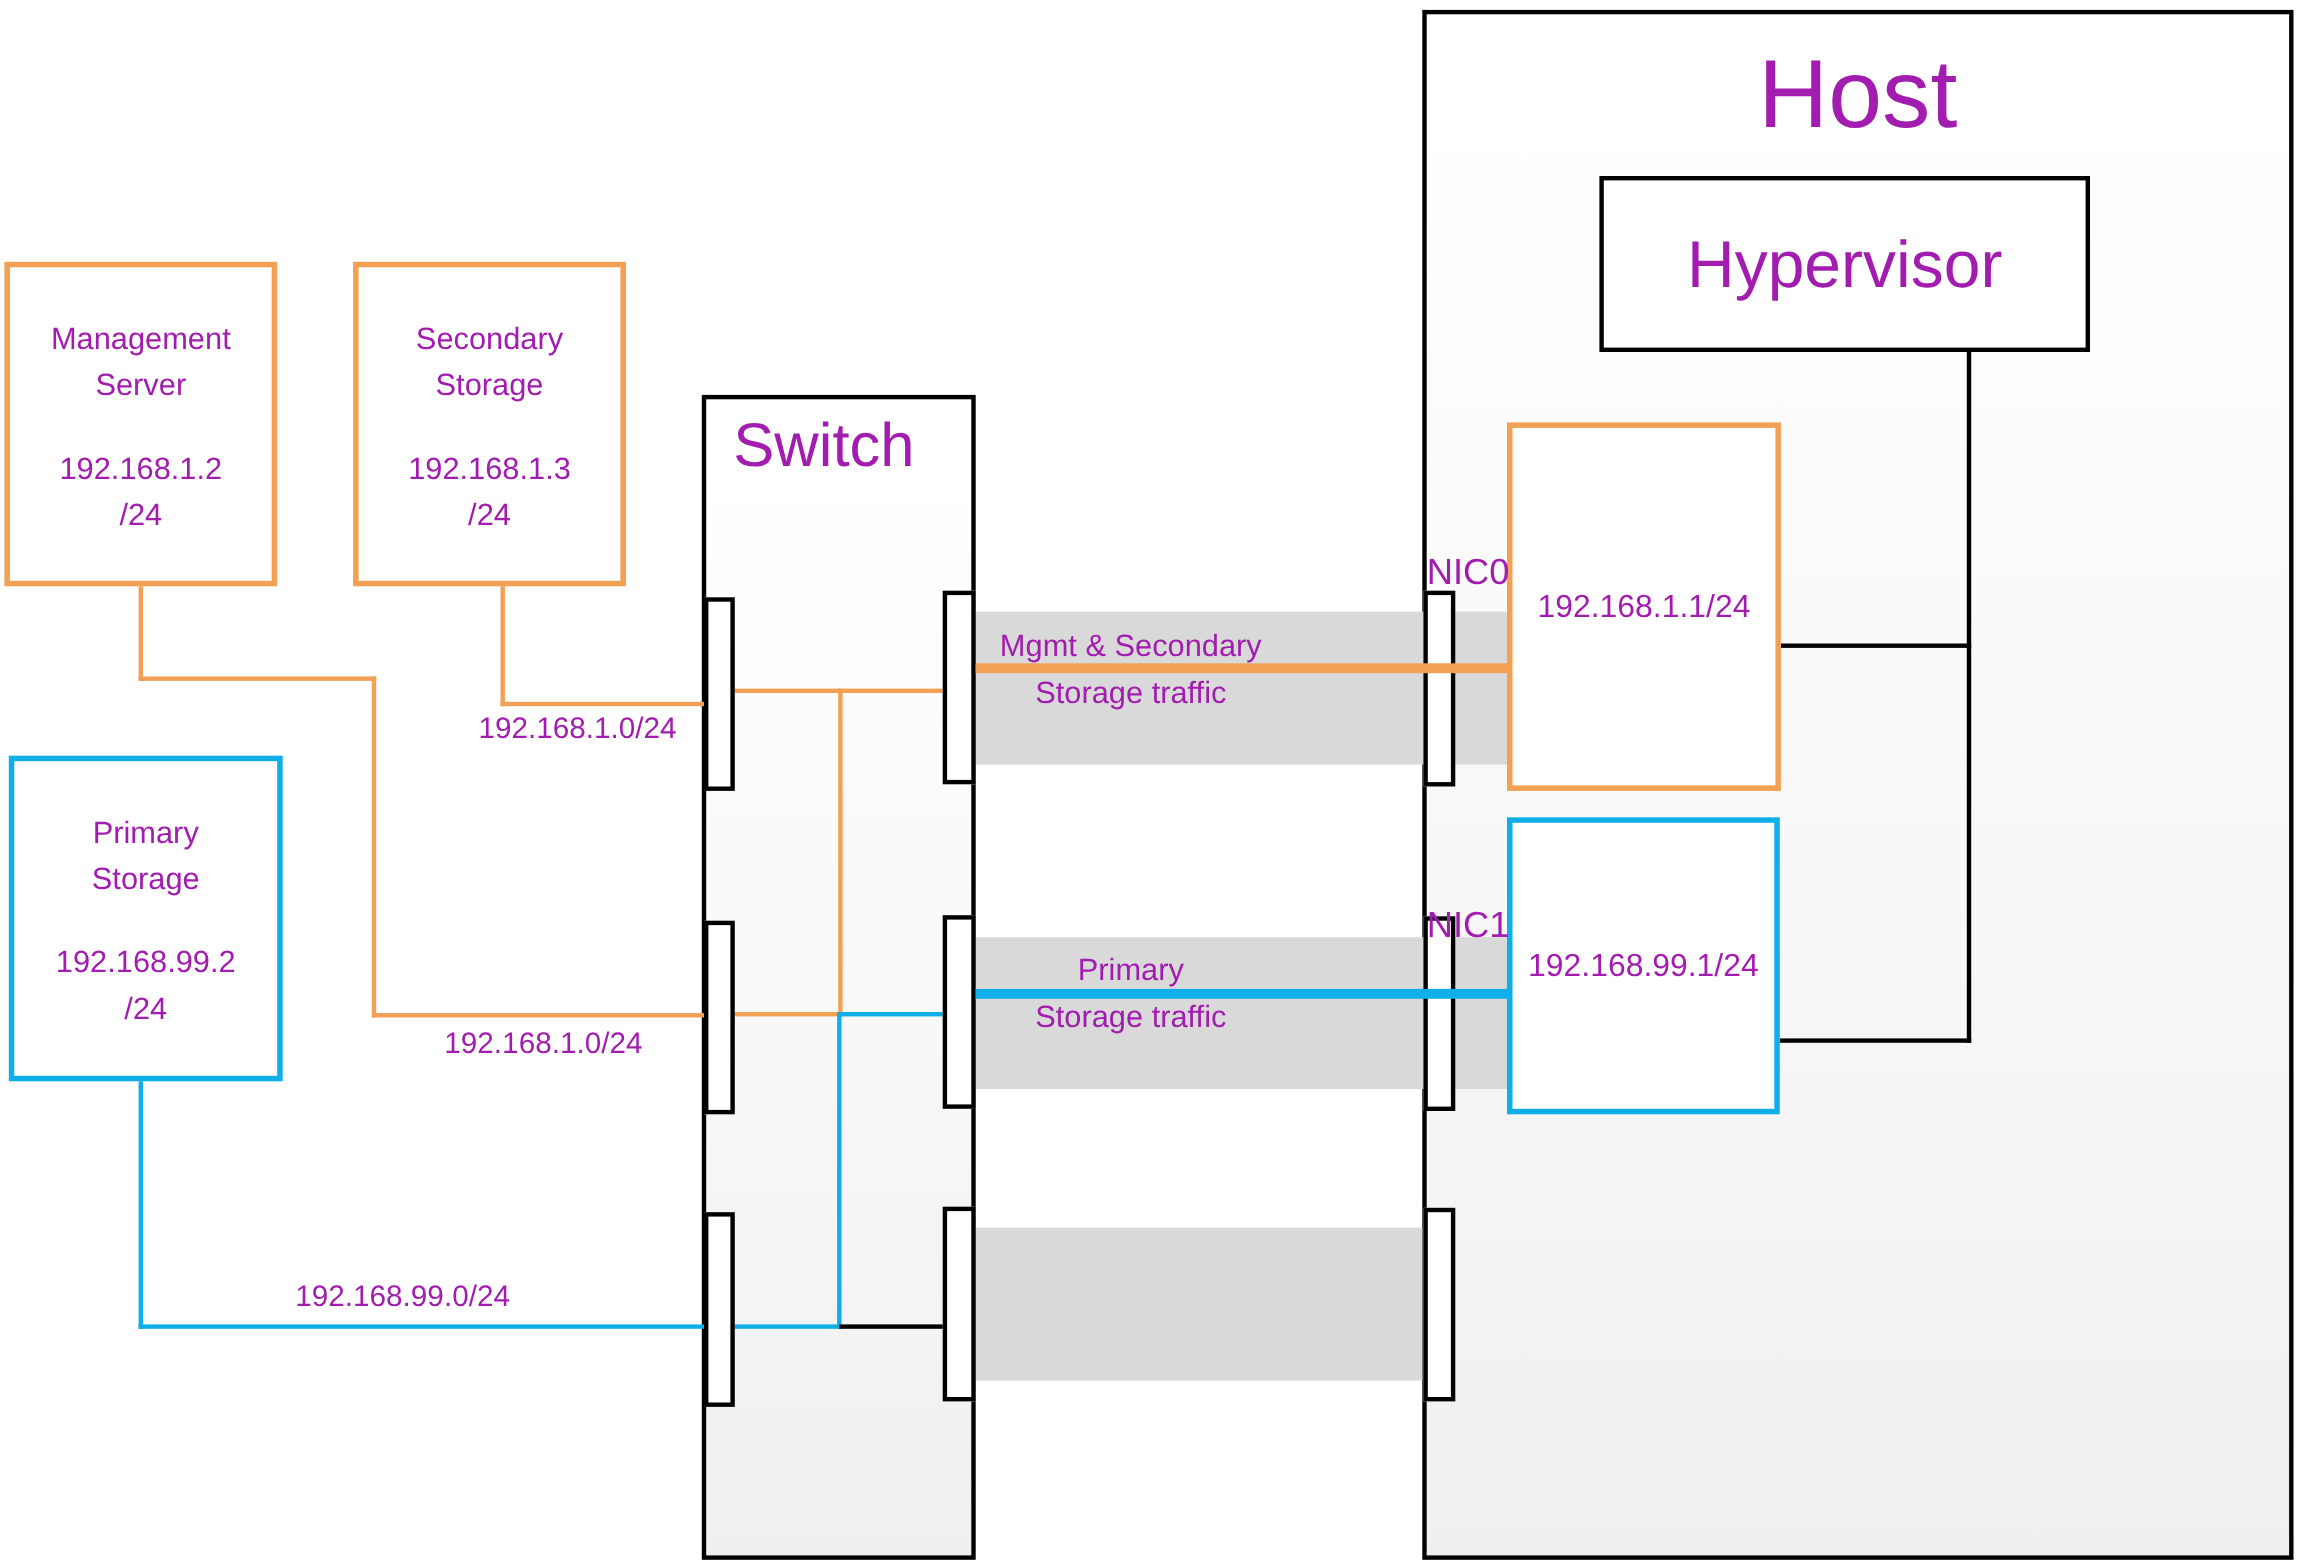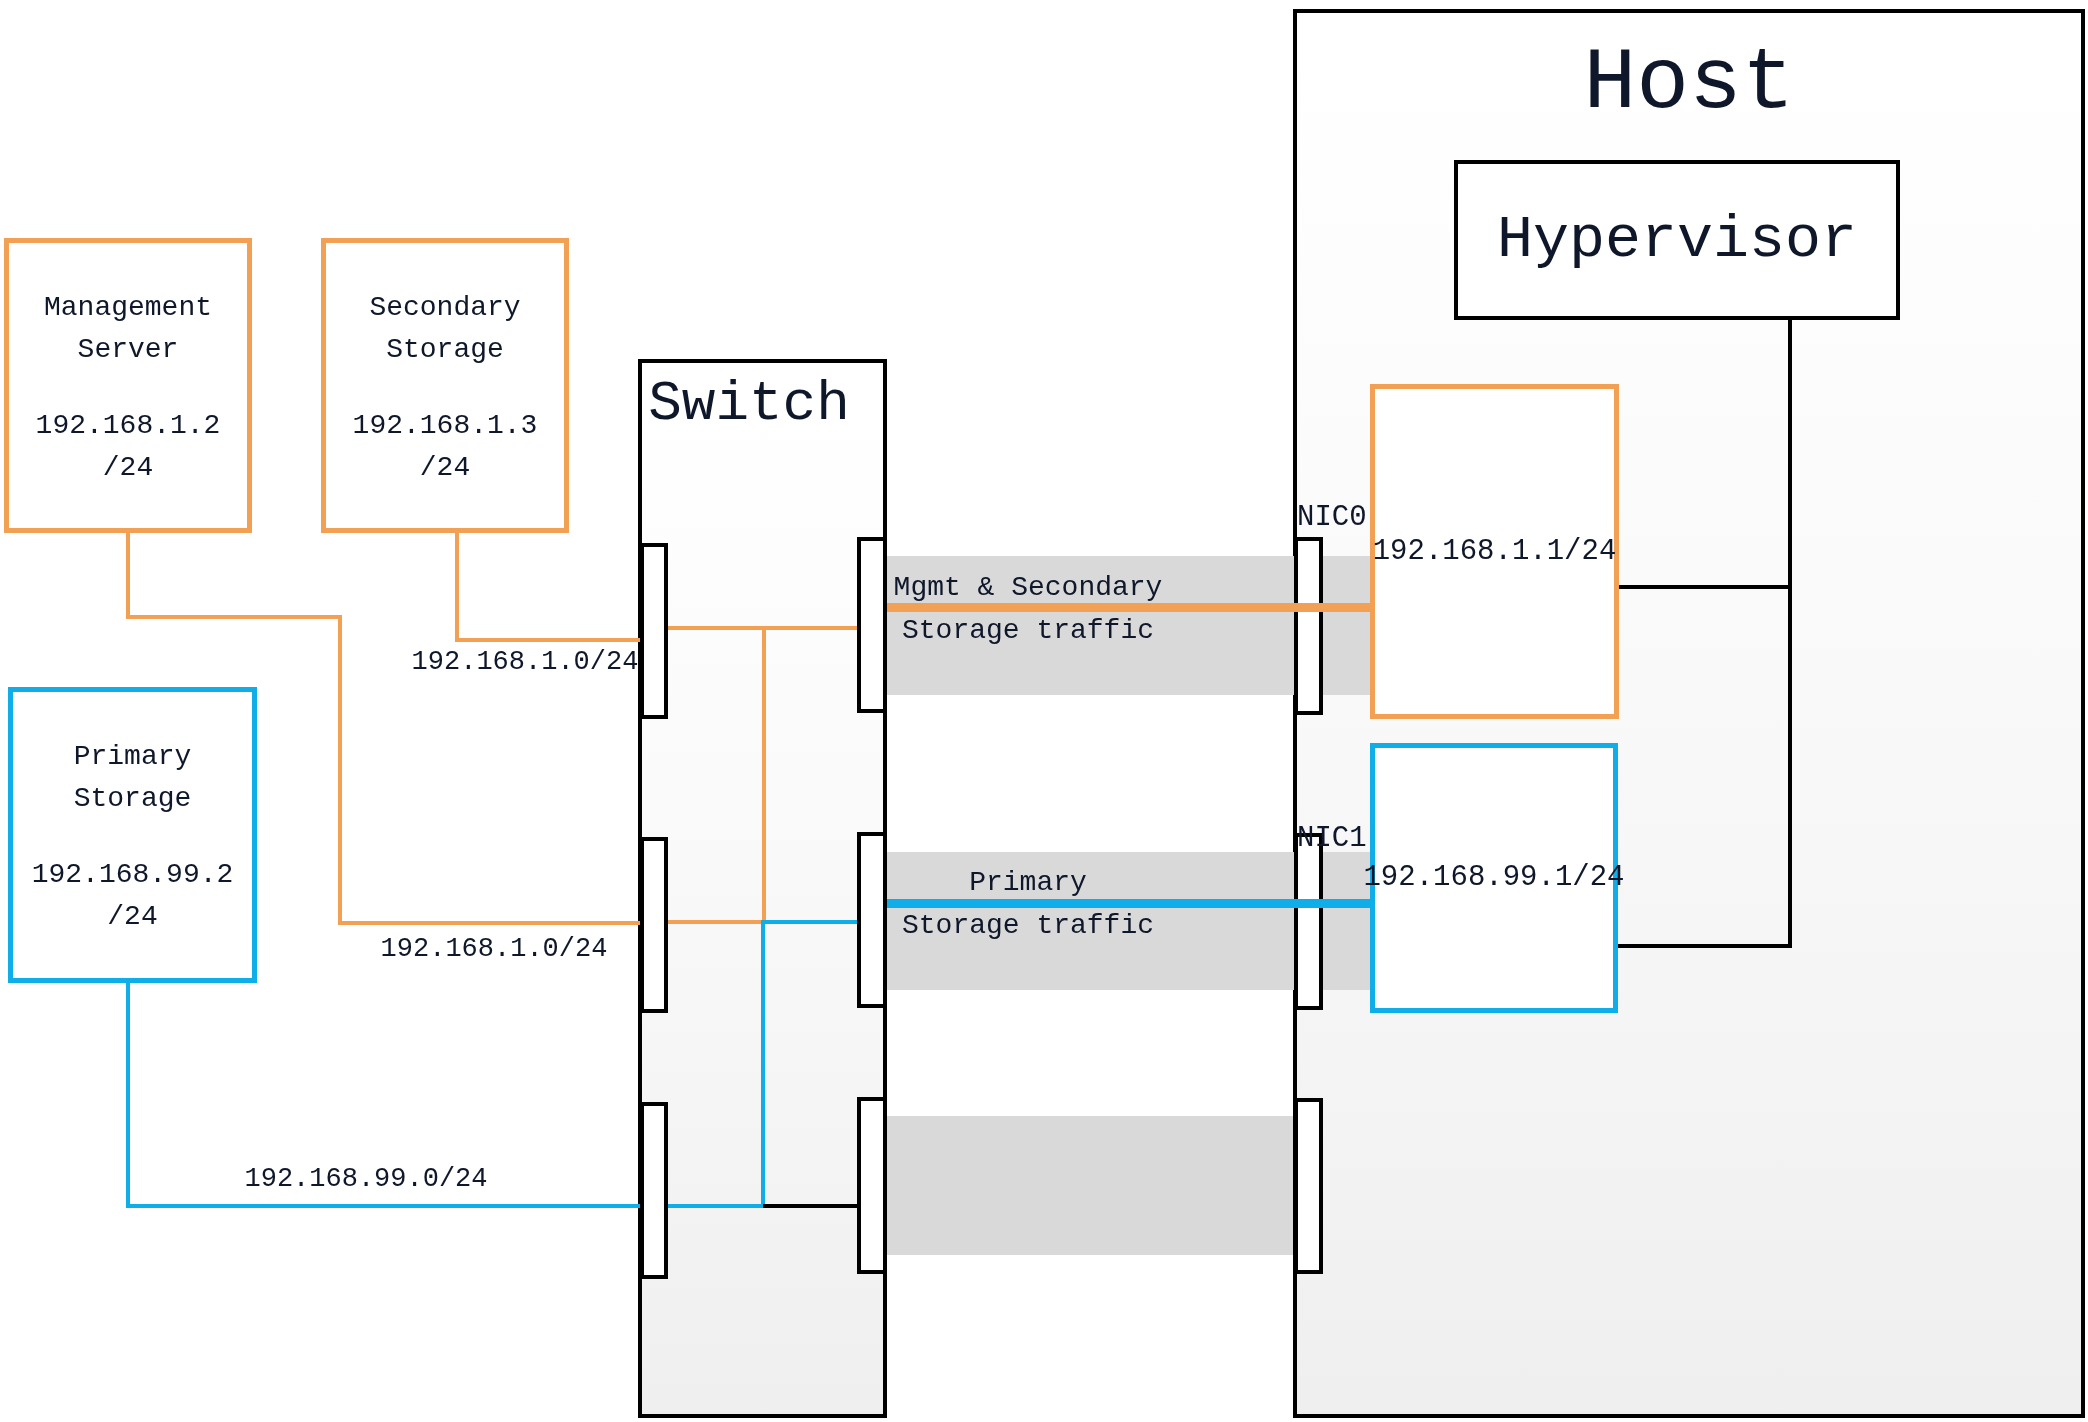--- a/index.html
+++ b/index.html
@@ -1,18 +1,18 @@
 <!DOCTYPE html>
 <html style="--orange: #F2A054; --blue: #0FAEE8; --band: #D9D9D9;"><head>
 <meta charset="utf-8">
 <style>
   html,body{margin:0;padding:0;background:#fff;}
   #canvas{
     position:relative;width:2088px;height:1422px;background:#ffffff;
-    font-family:Liberation Mono, monospace;color:#0f172a;
+    font-family:Liberation Sans, sans-serif;color:#a21caf;
     overflow:hidden;
   }
   
   .bigbox{
     position:absolute;border:4px solid #000;box-sizing:border-box;
     background:linear-gradient(180deg,#ffffff 4%,#f8f8f8 55%,#efefef 100%);
   }
   .whitebox{position:absolute;border:4px solid #000;box-sizing:border-box;background:#fff;}
   .node{
     position:absolute;box-sizing:border-box;background:#fff;
@@ -28,21 +28,21 @@
     text-align:center;font-size:29px;line-height:48px;
   }
   .nic.orange{border:5px solid var(--orange);}
   .nic.blue{border:5px solid var(--blue);}
   .port{position:absolute;border:4px solid #000;box-sizing:border-box;background:#fff;}
   .band{position:absolute;background:var(--band);}
   .hline,.vline{position:absolute;}
   .titletext{position:absolute;text-align:center;}
   .bandlabel{position:absolute;transform:translate(-50%,-50%);white-space:nowrap;font-size:28px;}
   .netlabel{position:absolute;transform:translate(-50%,-50%);white-space:nowrap;font-size:27px;}
-  .niclabel{position:absolute;font-size:29px;}
+  .niclabel{position:absolute;font-size:33px;}
 </style>
 </head>
 <body>
 
 <div id="canvas">
 
   <div class="bigbox" style="left:1293px;top:9px;width:792px;height:1409px;"></div>
   <div class="titletext" style="left:1293px;top:34px;width:792px;font-size:88px;">Host</div>
 
   <div class="whitebox" style="left:1454px;top:160px;width:446px;height:160px;display:flex;align-items:center;justify-content:center;">

